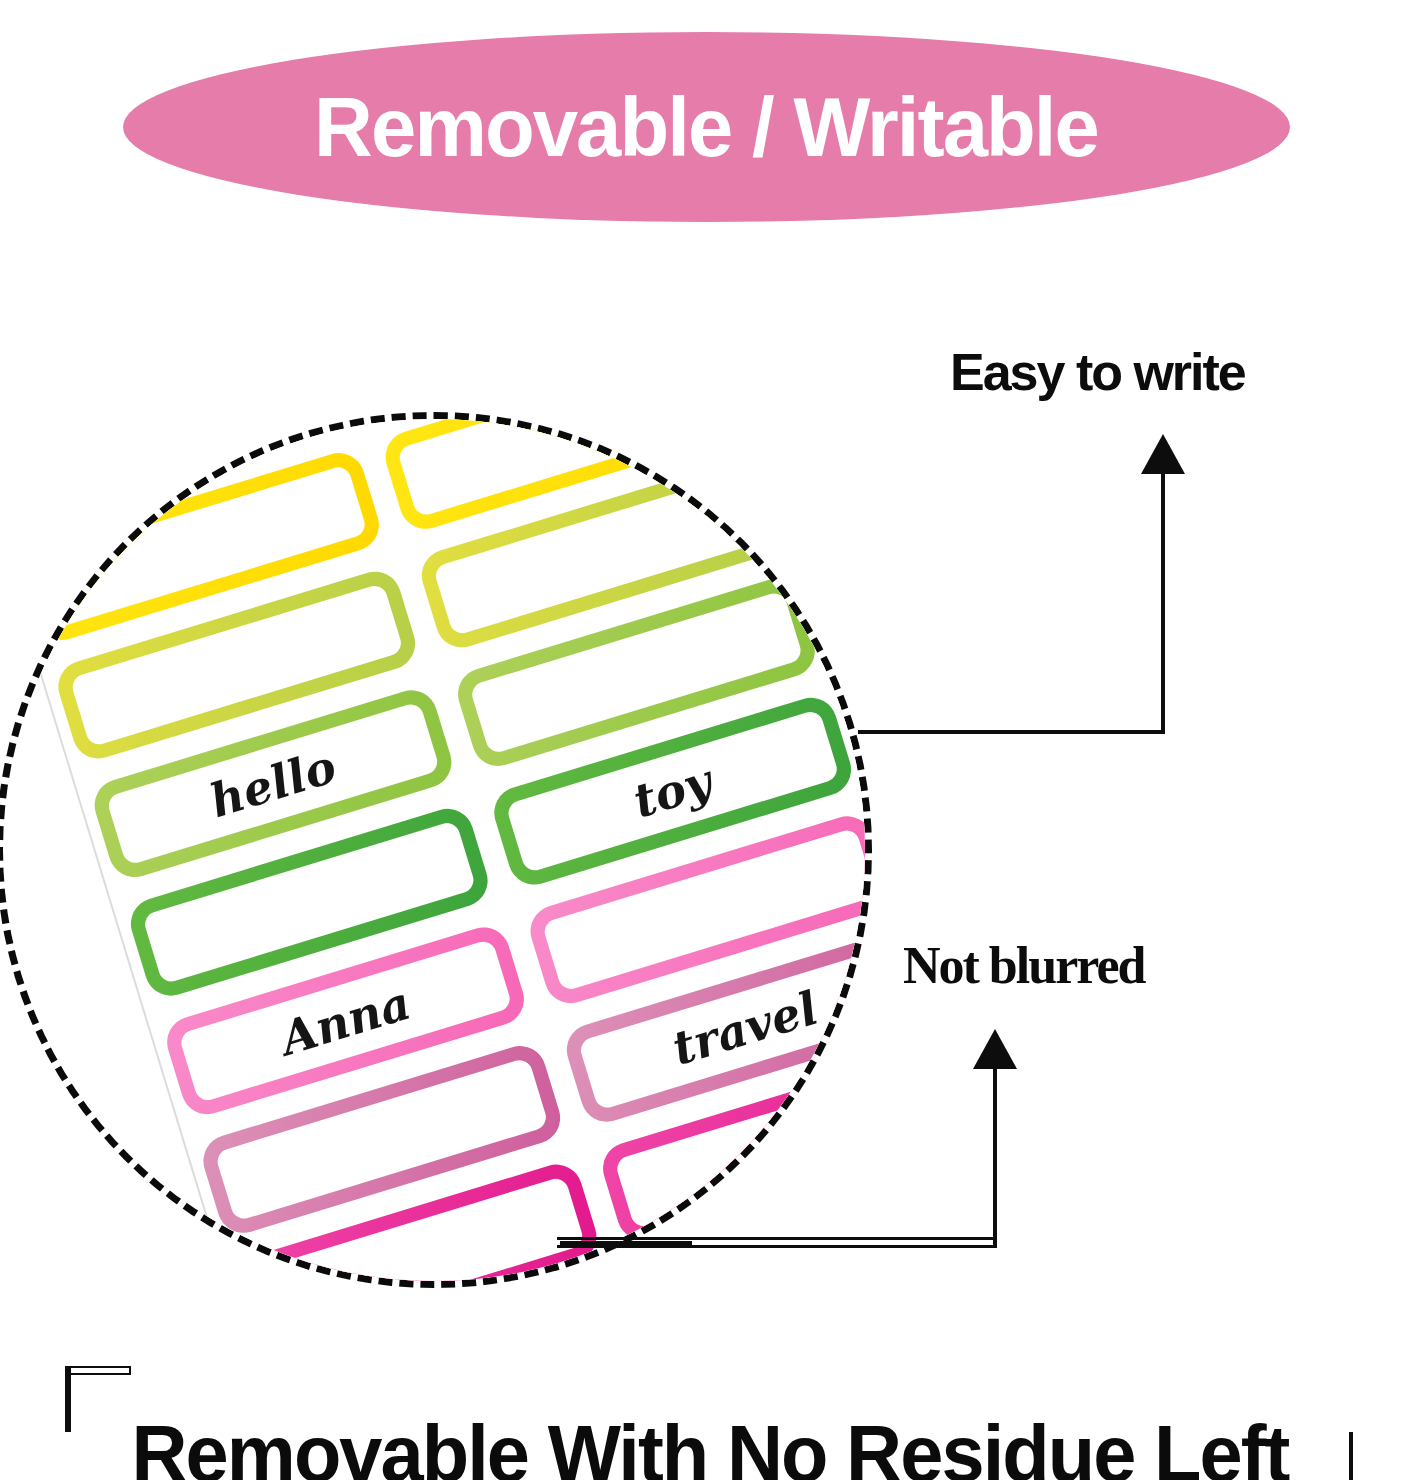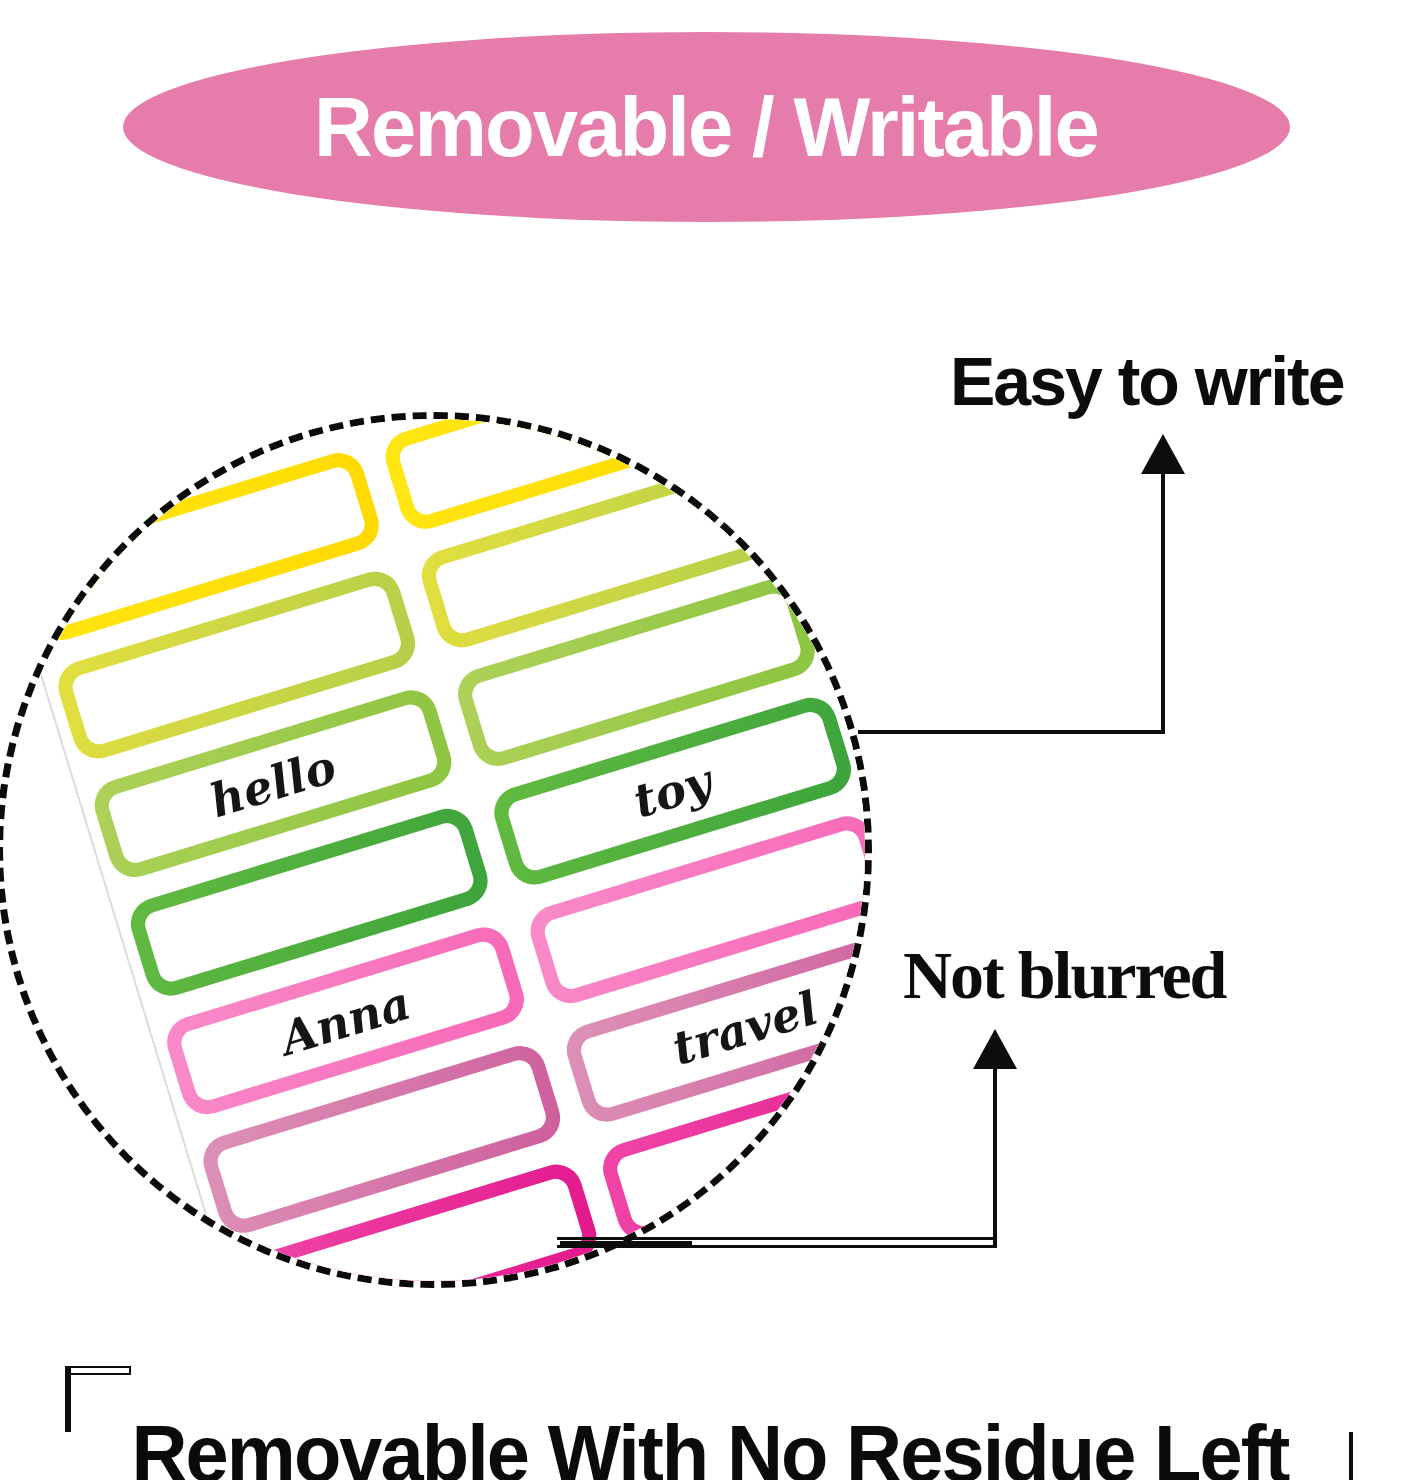--- a/index.html
+++ b/index.html
@@ -63,21 +63,21 @@
     border-left:22px solid transparent;border-right:22px solid transparent;
     border-bottom:40px solid #0d0d0d;
   }
   .dbl-band{
     position:absolute;box-sizing:border-box;z-index:2;
     border-top:3px solid #0d0d0d;border-bottom:3px solid #0d0d0d;
     background:transparent;
   }
 
   .callout{
-    position:absolute;color:#0c0c0c;font-weight:700;font-size:68px;
+    position:absolute;color:#0c0c0c;font-weight:700;font-size:52px;
     letter-spacing:-2px;white-space:nowrap;z-index:3;
   }
   .easy-label{left:950px;top:326px;}
   .blur-label{left:903px;top:920px;font-family:Liberation Serif, serif;}
 
   
   .easy-h{left:858px;top:714px;width:307px;height:4px;}
   .easy-v{left:1161px;top:456px;width:4px;height:262px;}
   .easy-head{left:1141px;top:418px;}
 

